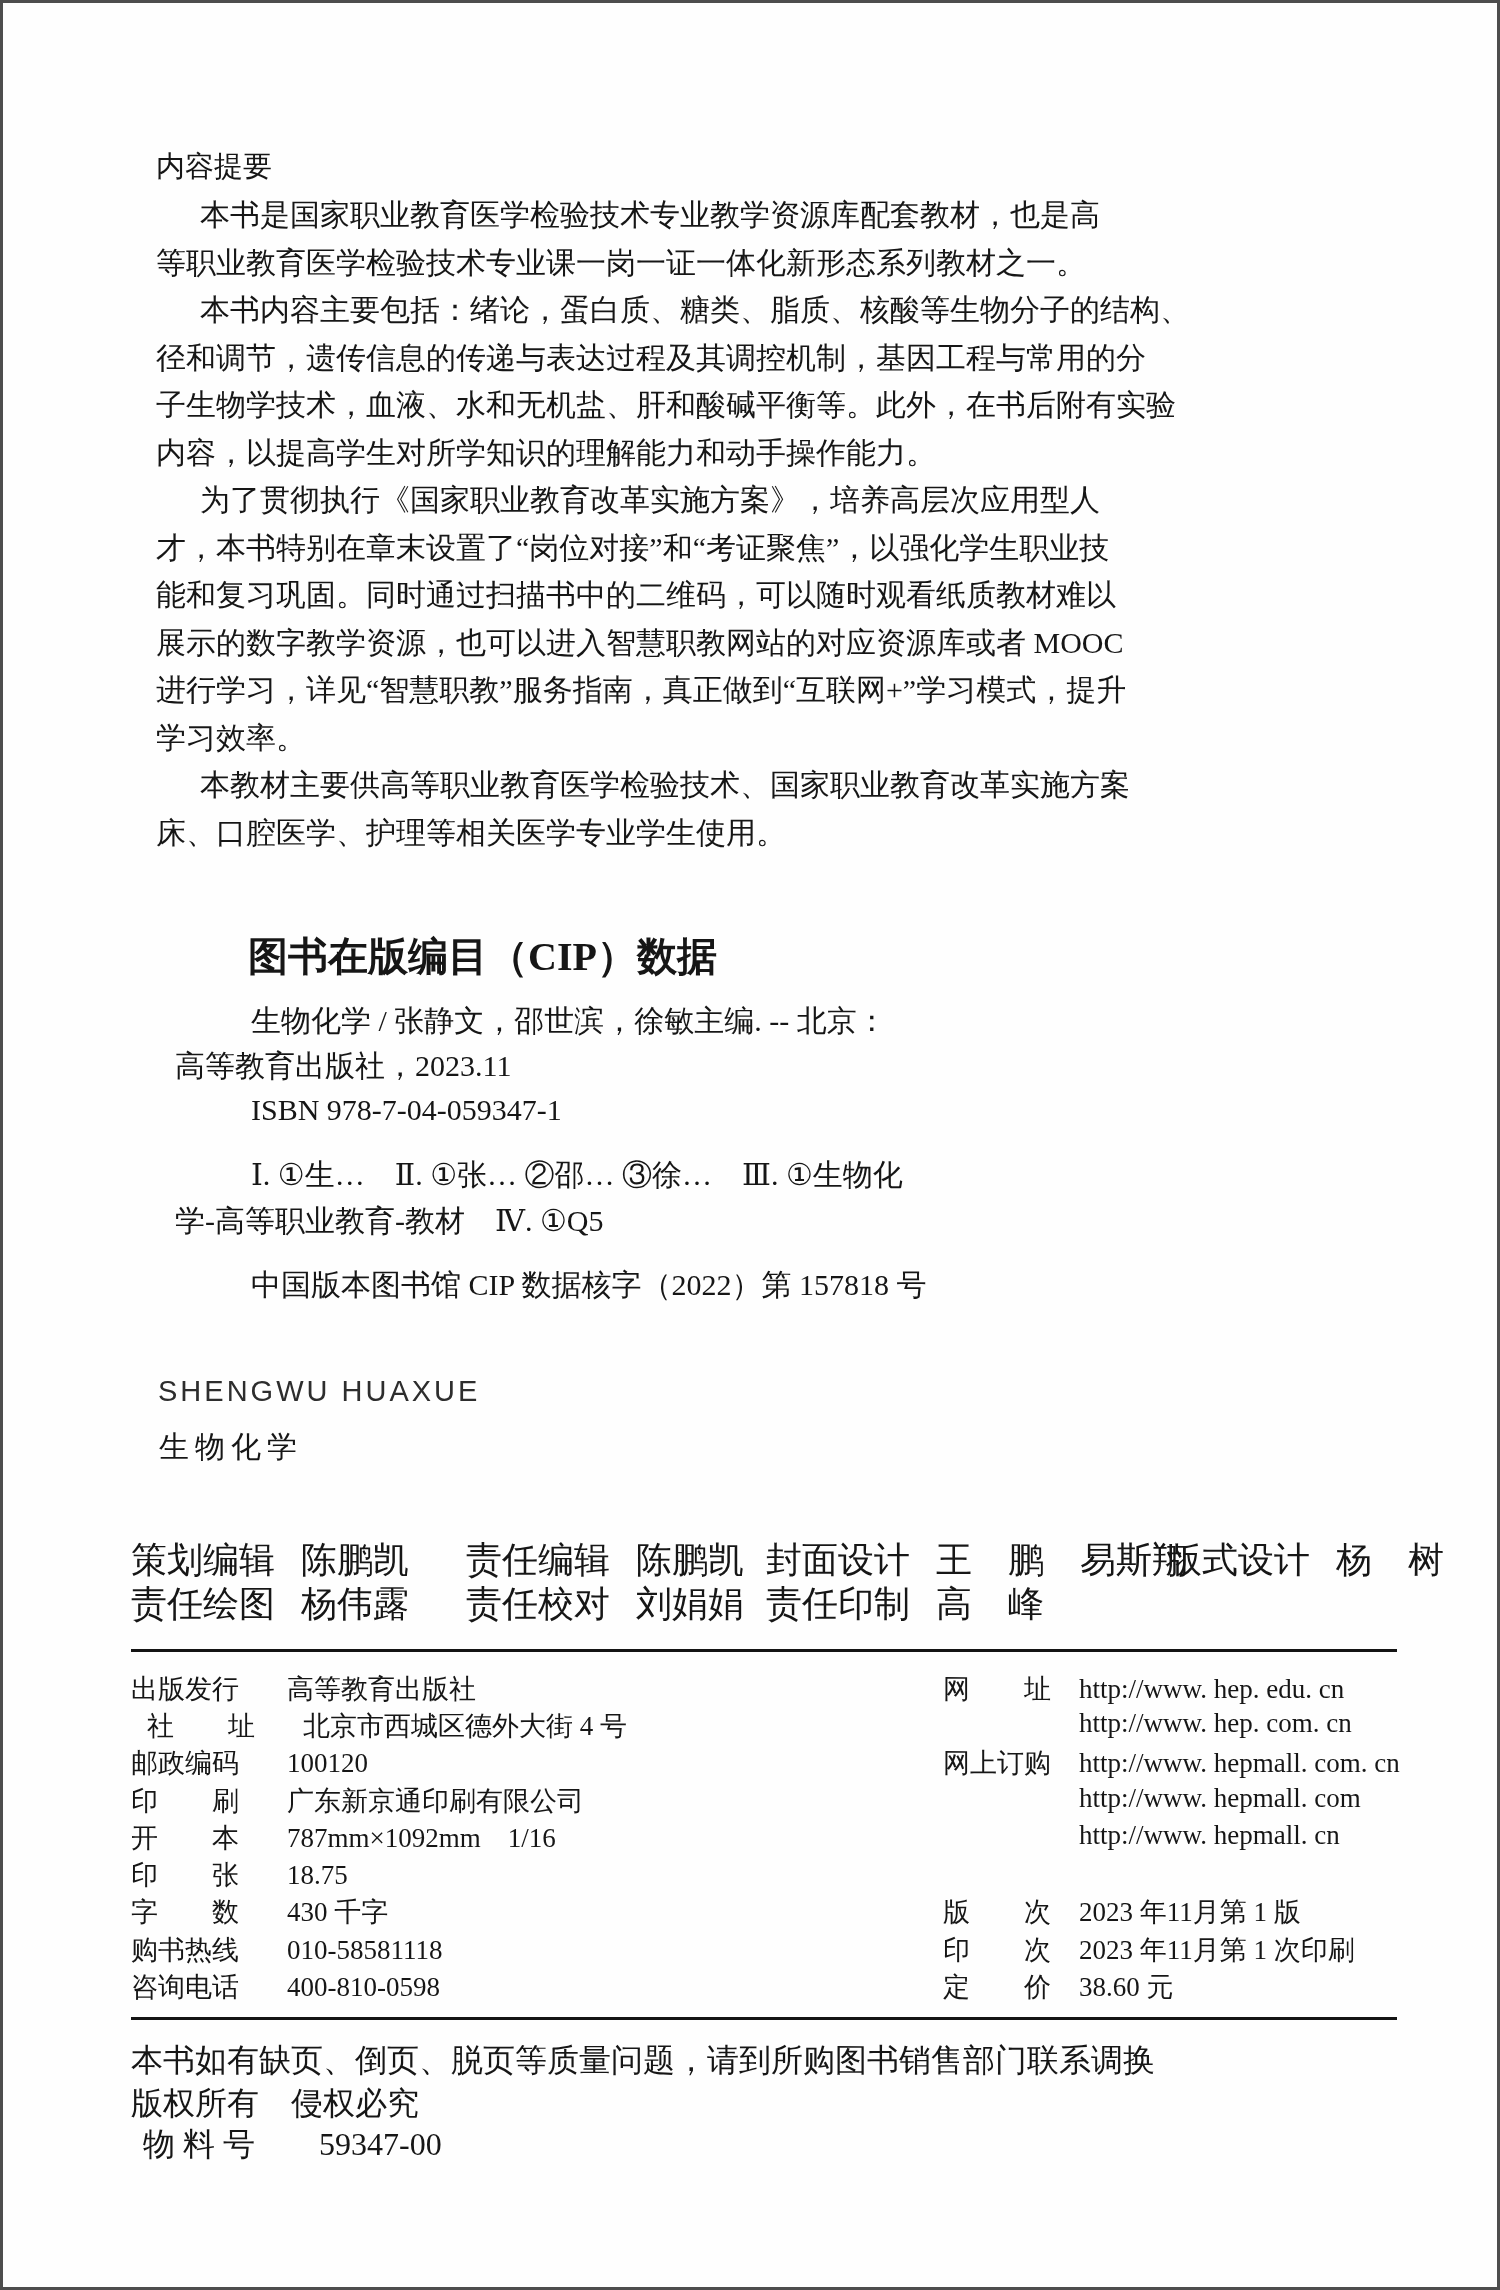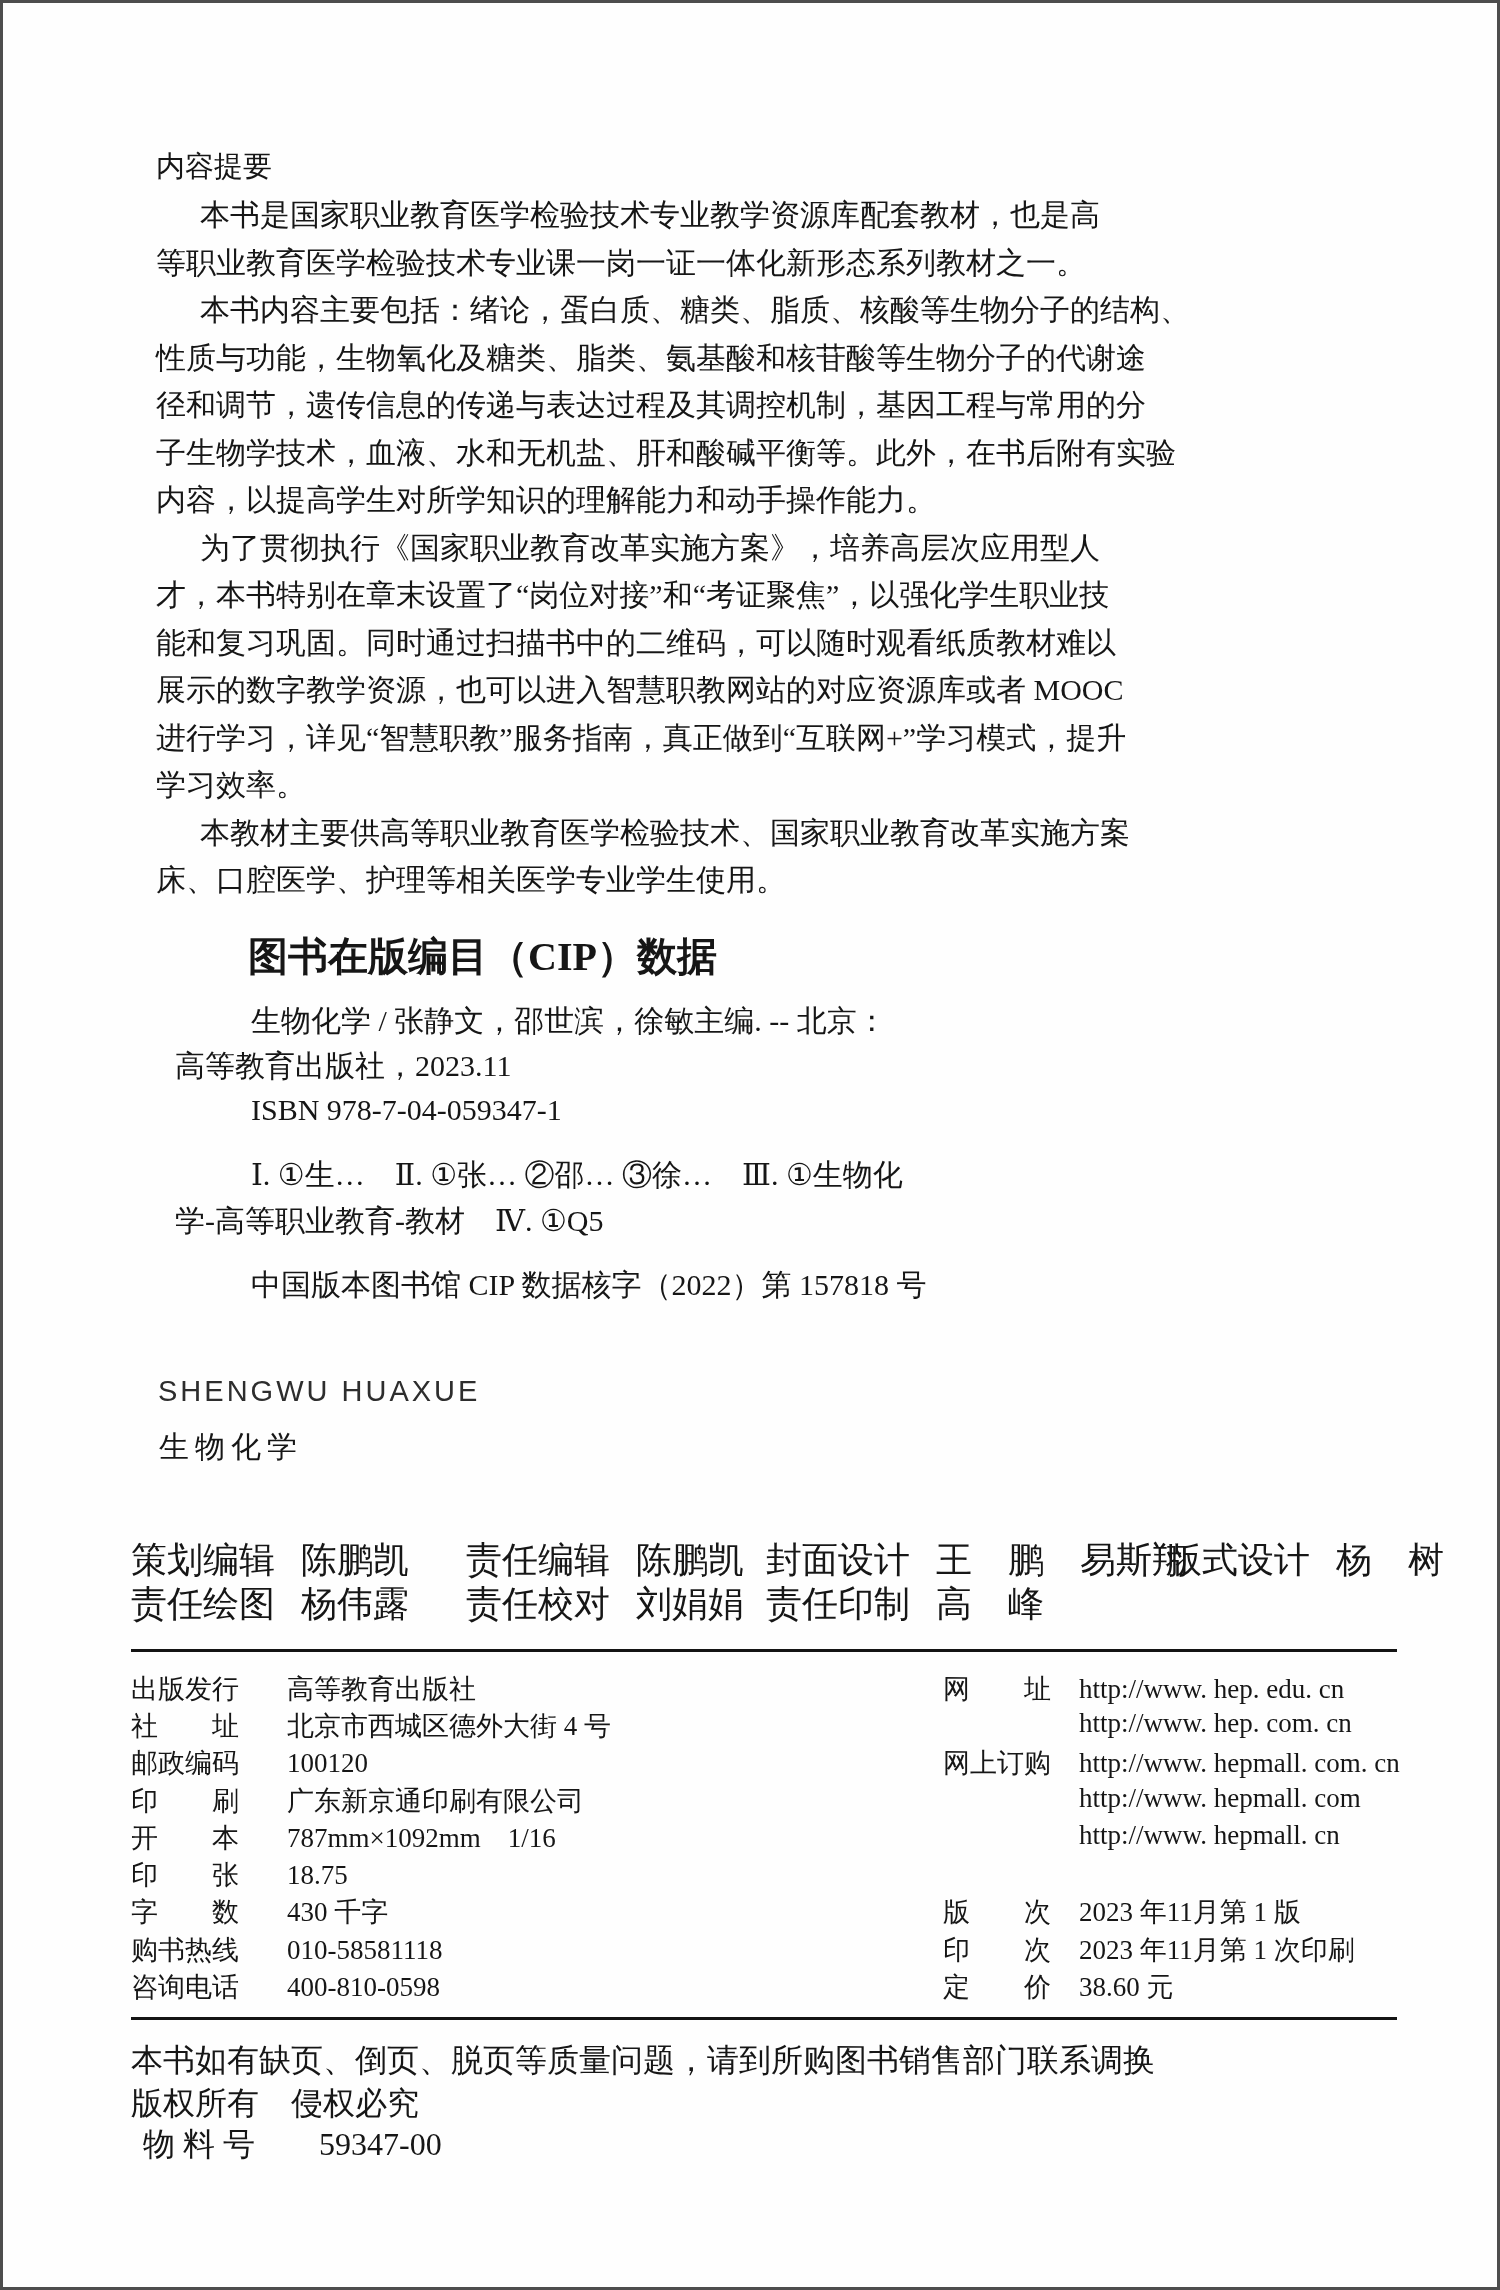--- a/index.html
+++ b/index.html
@@ -47,21 +47,20 @@
   .mat-label { margin-right: 64px; }
 </style>
 </head>
 <body>
 
 <div class="abs summary">
   <div class="summary-heading">内容提要</div>
   <div class="sline indent">本书是国家职业教育医学检验技术专业教学资源库配套教材，也是高</div>
   <div class="sline">等职业教育医学检验技术专业课一岗一证一体化新形态系列教材之一。</div>
   <div class="sline indent">本书内容主要包括：绪论，蛋白质、糖类、脂质、核酸等生物分子的结构、</div>
-  <div class="sline">性质与功能，生物氧化及糖类、脂类、氨基酸和核苷酸等生物分子的代谢途</div>
   <div class="sline">径和调节，遗传信息的传递与表达过程及其调控机制，基因工程与常用的分</div>
   <div class="sline">子生物学技术，血液、水和无机盐、肝和酸碱平衡等。此外，在书后附有实验</div>
   <div class="sline">内容，以提高学生对所学知识的理解能力和动手操作能力。</div>
   <div class="sline indent">为了贯彻执行《国家职业教育改革实施方案》，培养高层次应用型人</div>
   <div class="sline">才，本书特别在章末设置了“岗位对接”和“考证聚焦”，以强化学生职业技</div>
   <div class="sline">能和复习巩固。同时通过扫描书中的二维码，可以随时观看纸质教材难以</div>
   <div class="sline">展示的数字教学资源，也可以进入智慧职教网站的对应资源库或者 MOOC</div>
   <div class="sline">进行学习，详见“智慧职教”服务指南，真正做到“互联网+”学习模式，提升</div>
   <div class="sline">学习效率。</div>
   <div class="sline indent">本教材主要供高等职业教育医学检验技术、国家职业教育改革实施方案</div>
@@ -98,21 +97,21 @@
   <span class="staff-label">责任校对</span><span>刘娟娟</span>
 </div>
 <div class="abs staff-col" style="left:763px; top:1577px">
   <span class="staff-label">责任印制</span><span>高　峰</span>
 </div>
 
 <div class="rule" style="top:1646px"></div>
 <div class="rule" style="top:2014px"></div>
 
 <div class="crow" style="left:128px; top:1668px"><span class="clabel">出版发行</span><span>高等教育出版社</span></div>
-<div class="crow" style="left:128px; top:1705px"><span class="clabel">社　　址</span><span>北京市西城区德外大街 4 号</span></div>
+<div class="crow" style="left:144px; top:1705px"><span class="clabel">社　　址</span><span>北京市西城区德外大街 4 号</span></div>
 <div class="crow" style="left:128px; top:1742px"><span class="clabel">邮政编码</span><span>100120</span></div>
 <div class="crow" style="left:128px; top:1780px"><span class="clabel">印　　刷</span><span>广东新京通印刷有限公司</span></div>
 <div class="crow" style="left:128px; top:1817px"><span class="clabel">开　　本</span><span>787mm×1092mm　1/16</span></div>
 <div class="crow" style="left:128px; top:1854px"><span class="clabel">印　　张</span><span>18.75</span></div>
 <div class="crow" style="left:128px; top:1891px"><span class="clabel">字　　数</span><span>430 千字</span></div>
 <div class="crow" style="left:128px; top:1929px"><span class="clabel">购书热线</span><span>010-58581118</span></div>
 <div class="crow" style="left:128px; top:1966px"><span class="clabel">咨询电话</span><span>400-810-0598</span></div>
 
 <div class="crow rightcol" style="left:940px; top:1668px"><span class="clabel">网　　址</span><span>http://www. hep. edu. cn</span></div>
 <div class="crow rightcol" style="left:940px; top:1705px"><span class="clabel"></span><span>http://www. hep. com. cn</span></div>

